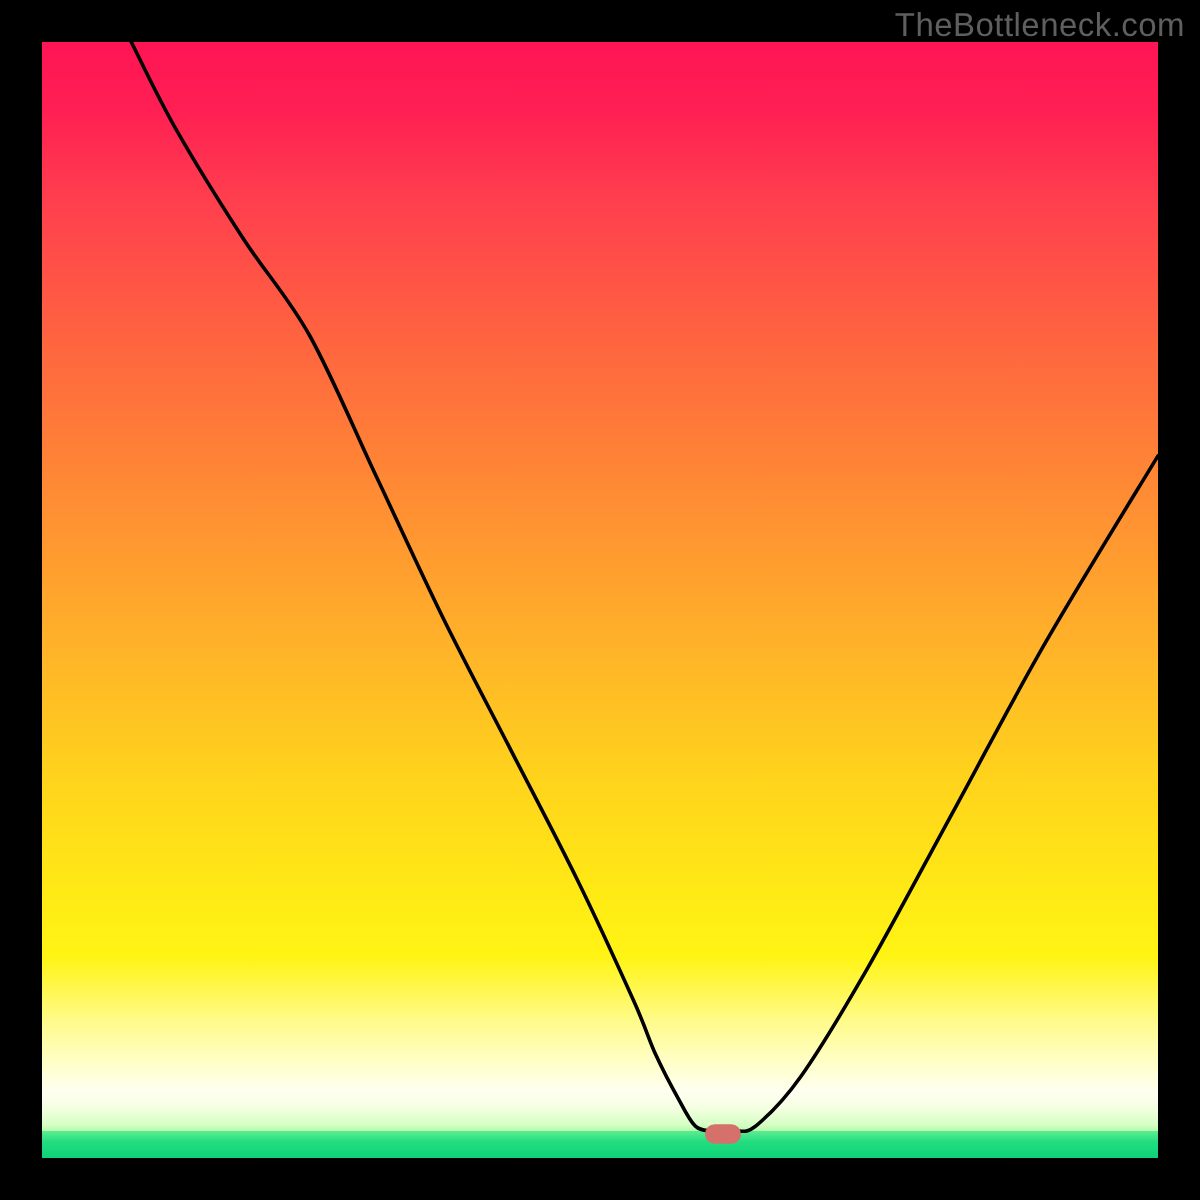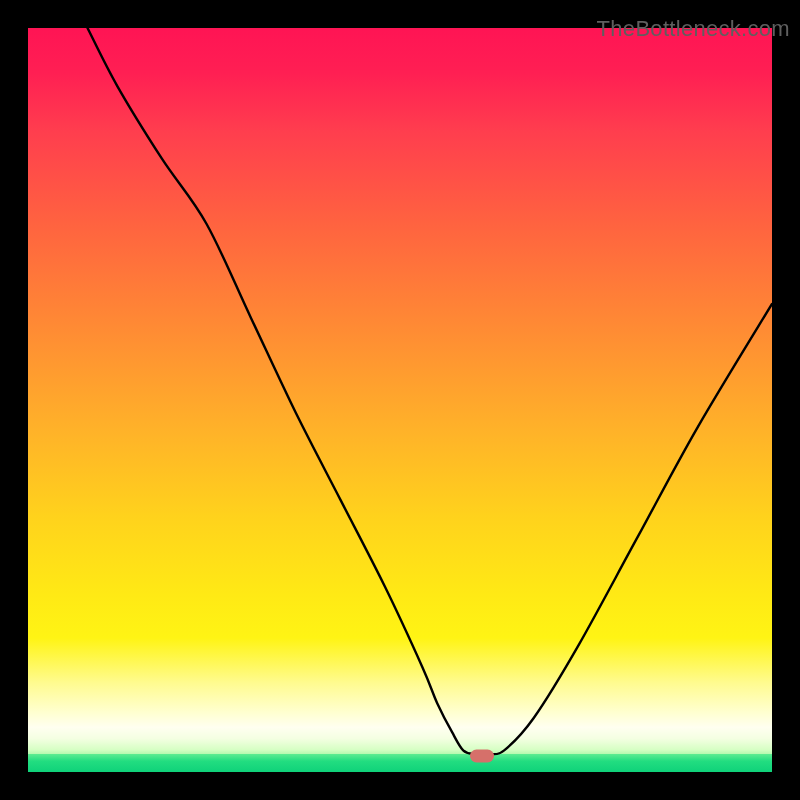--- a/index.html
+++ b/index.html
@@ -12,21 +12,21 @@
     font-family: Arial, Helvetica, sans-serif;
   }
   .frame {
     position: relative;
     width: 800px;
     height: 800px;
     background: #000;
   }
   .watermark {
     position: absolute;
-    top: 16px;
+    top: 4px;
     right: 10px;
     color: #5f5f5f;
     font-size: 22px;
     font-weight: 500;
     letter-spacing: 0.3px;
     z-index: 10;
     margin-left: 46px;
   }
   .plot {
     position: absolute;

